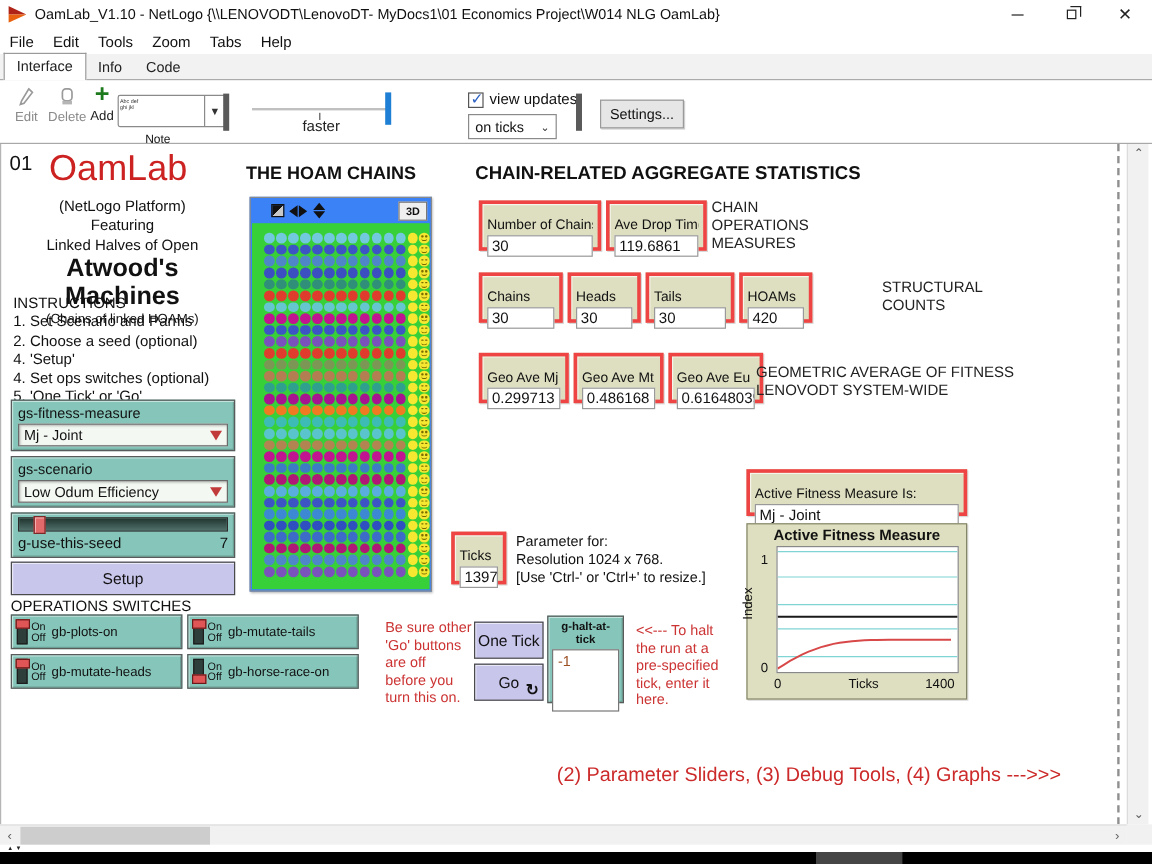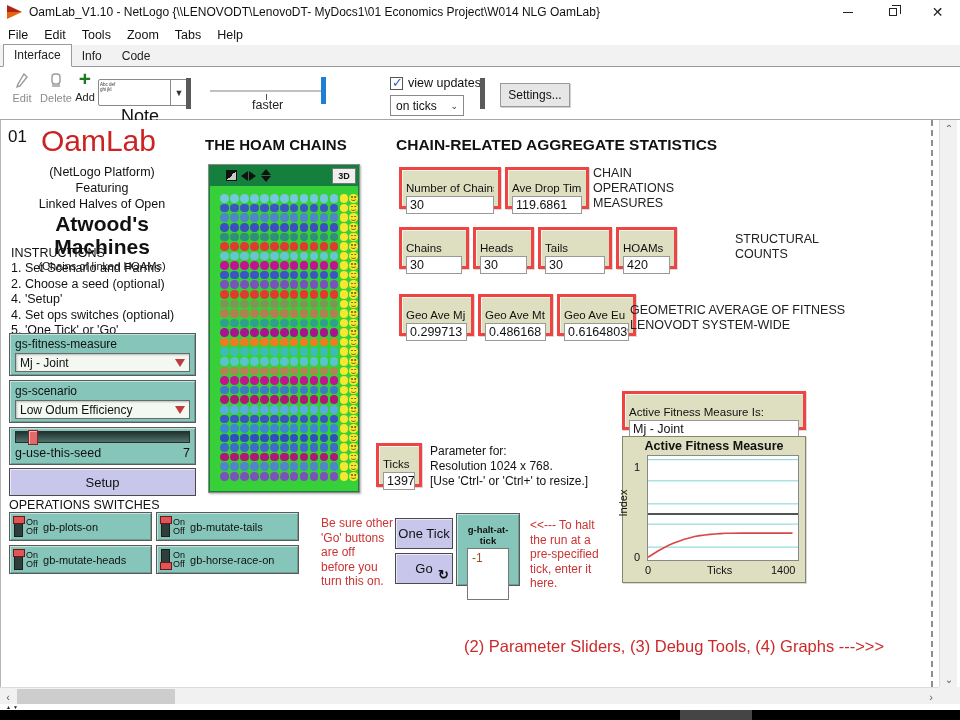--- a/index.html
+++ b/index.html
@@ -35,21 +35,21 @@
   .toolbar { position:absolute; top:67px; left:0; width:960px; height:53px; background:#fff;
              border-bottom:1px solid #a8a8a8; }
   .tb-group { position:absolute; text-align:center; }
   .tb-icon { display:block; margin:0 auto; }
   .tb-label { font-size:11px; color:#8a8a8a; margin-top:3px; display:block; }
   .tb-label.dark { color:#222; }
   .plus { font-size:21px; line-height:18px; font-weight:bold; color:#1d7a1d; display:block; }
   .note-widget { position:absolute; left:98px; top:12px; width:90px; height:27px; display:flex;
                  border:1px solid #8a8a8a; border-radius:2px; background:#fff; }
   .note-preview { width:22px; font-size:4.5px; line-height:5px; padding:2px 1px; color:#333; overflow:hidden; }
-  .note-name { font-size:18px; align-self:center; flex:1;margin-top:48px; }
+  .note-name { font-size:10px; align-self:center; flex:1;margin-top:48px; }
   .note-arrow { width:17px; border-left:1px solid #8a8a8a; display:flex; align-items:center;
                 justify-content:center; font-size:9px; color:#333; }
   .tb-sep { position:absolute; top:11px; width:5px; height:31px; background:#5a5a5a; }
   .speed-track { position:absolute; left:210px; top:23px; width:114px; height:2px; background:#c0c0c0; }
   .speed-tick { position:absolute; left:266px; top:27px; width:1px; height:6px; background:#555; }
   .speed-thumb { position:absolute; left:321px; top:10px; width:5px; height:27px; background:#1e7fd4; }
   .speed-label { position:absolute; left:252px; top:31px; font-size:12.5px; color:#222; }
   .vu-row { position:absolute; left:390px; top:9px; display:flex; align-items:center; }
   .checkbox { width:13px; height:13px; border:1px solid #555; background:#fff; position:relative; margin-right:5px; }
   .checkbox:before { content:"\2713"; position:absolute; left:1px; top:-3px; font-size:13px; color:#2a5fc4; }
@@ -100,21 +100,21 @@
   .switch { display:flex; align-items:center; padding:2px 4px; }
   .sw-slot { width:9px; height:21px; background:#2e3e3a; border:1px solid #1d1d1d; position:relative; margin-right:3px; }
   .sw-knob { position:absolute; left:-2px; width:12px; height:8px; background:#e05555; border:1px solid #6a1a1a; }
   .switch.on .sw-knob { top:-1px; } .switch.off .sw-knob { bottom:-1px; }
   .sw-onoff { font-size:9px; line-height:9px; margin-right:5px; }
   .sw-name { font-size:11px; }
 
   
   .world-title { position:absolute; left:204px; top:16px; font-size:15px; font-weight:bold; }
   .world { position:absolute; left:207px; top:44px; width:152px; height:329px; border:1px solid #8a8a8a;
-           background:#15803d; box-shadow:1px 1px 2px rgba(0,0,0,.3);padding-left:12px; }
+           background:#3b82f6; box-shadow:1px 1px 2px rgba(0,0,0,.3);padding-left:12px; }
   .world-header { height:21px; display:flex; align-items:center; padding:0 3px; }
   .wh-sq { width:11px; height:11px; margin-left:2px;
            background:linear-gradient(135deg,#111 50%,#c9c9c9 50%); border:1px solid #111; }
   .wh-lr { display:flex; margin-left:4px; }
   .tri-l { width:0;height:0;border-top:5px solid transparent;border-bottom:5px solid transparent;border-right:7px solid #111; }
   .tri-r { width:0;height:0;border-top:5px solid transparent;border-bottom:5px solid transparent;border-left:7px solid #111; margin-left:1px; }
   .wh-ud { display:flex; flex-direction:column; margin-left:5px; }
   .tri-u { width:0;height:0;border-left:5px solid transparent;border-right:5px solid transparent;border-bottom:6px solid #111; }
   .tri-d { width:0;height:0;border-left:5px solid transparent;border-right:5px solid transparent;border-top:6px solid #111; margin-top:1px; }
   .btn-3d { margin-left:auto; width:24px; height:16px; background:#efefef; border:1px solid #777;
@@ -144,21 +144,21 @@
   #grp-struct .monitor:nth-child(3){width:74px;} #grp-struct .monitor:nth-child(4){width:61px;}
   #grp-struct .monitor:nth-child(5){width:49px;}
   #grp-geo .monitor{width:75px;} #grp-geo .monitor:nth-child(3){width:79px;}
 
   .ticks-mon { position:absolute; left:375px; top:323px; width:46px; height:44px; }
   .designed { position:absolute; left:429px; top:324px; font-size:12px; line-height:15px; }
   .rednote { position:absolute; font-size:12px; line-height:14.6px; color:#cc3333; }
   .one-tick { position:absolute; left:394px; top:398px; width:58px; height:31px; }
   .go-btn { position:absolute; left:394px; top:433px; width:58px; height:31px; }
   .go-loop { position:absolute; right:3px; bottom:1px; font-size:13px; font-weight:bold; }
-  .halt-w { position:absolute; left:455px; top:393px; width:64px; height:73px; padding:10px; text-align:center; }
+  .halt-w { position:absolute; left:455px; top:393px; width:64px; height:73px; padding:3px; text-align:center; }
   .halt-label { font-size:9.5px; font-weight:bold; }
   .halt-box { margin-top:2px; height:52px; background:#fff; border:1px solid #777; text-align:left;
               font-size:12px; padding:2px 4px; color:#9b4f22; }
 
   
   .afm-mon { position:absolute; left:621px; top:271px; width:184px; height:39px; }
   .afm-mon .mon-value { height:19px; }
   .plot { position:absolute; left:621px; top:316px; width:184px; height:147px; background:#dedec0;
           border:1px solid #85856a; box-shadow:1px 1px 0 rgba(0,0,0,.15); }
   .plot-title { text-align:center; font-size:12.5px; font-weight:bold; margin-top:2px; }

